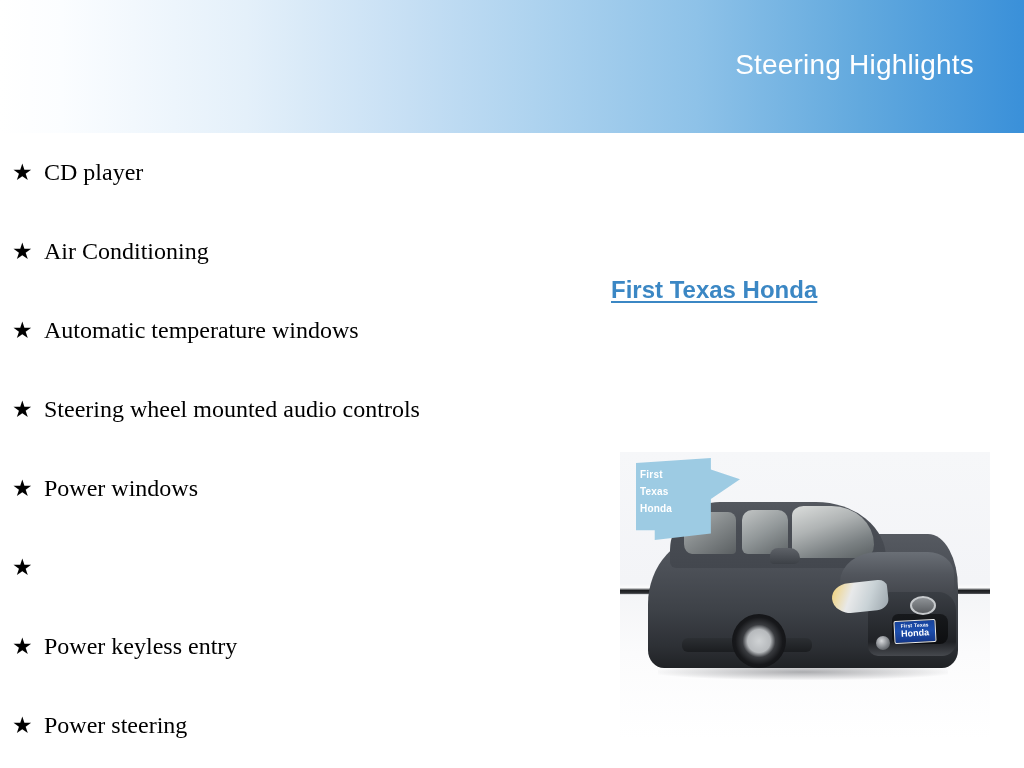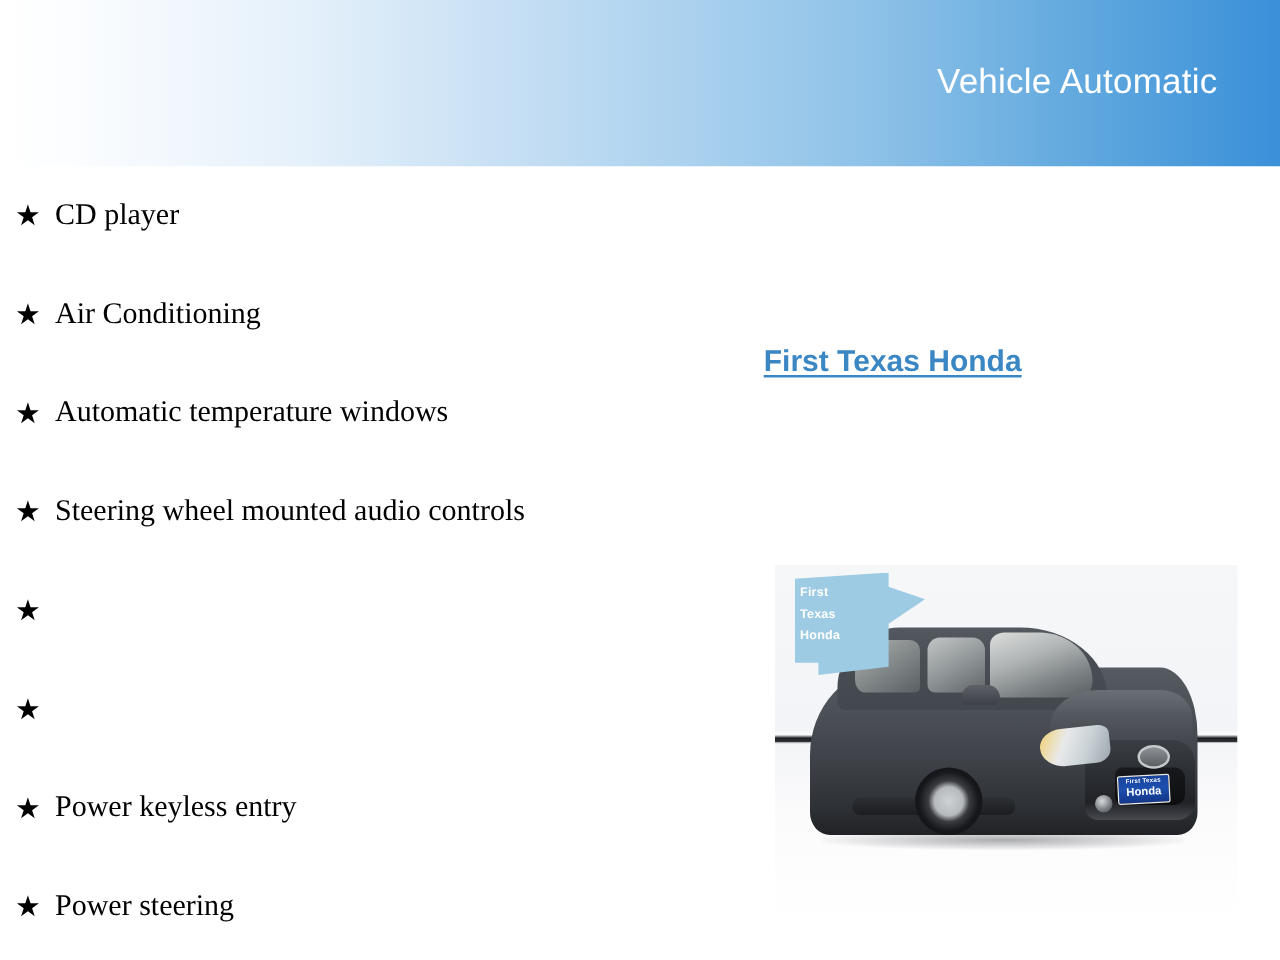--- a/index.html
+++ b/index.html
@@ -342,21 +342,21 @@
     color: #ffffff;
     font-size: 9px;
     font-weight: bold;
     line-height: 10px;
   }
 </style>
 </head>
 <body>
 
 <div id="header-banner">
-  <div id="header-title">Vehicle Automatic</div>
+  <div id="header-title">Steering Highlights</div>
 </div>
 
 <ul id="highlights-list">
   <li class="highlight-item" style="top:23px;">
     <span class="bullet-star">★</span>
     <span class="highlight-label">CD player</span>
   </li>
   <li class="highlight-item" style="top:102px;">
     <span class="bullet-star">★</span>
     <span class="highlight-label">Air Conditioning</span>
@@ -364,20 +364,21 @@
   <li class="highlight-item" style="top:181px;">
     <span class="bullet-star">★</span>
     <span class="highlight-label">Automatic temperature windows</span>
   </li>
   <li class="highlight-item" style="top:260px;">
     <span class="bullet-star">★</span>
     <span class="highlight-label">Steering wheel mounted audio controls</span>
   </li>
   <li class="highlight-item" style="top:339px;">
     <span class="bullet-star">★</span>
+    <span class="highlight-label">Power windows</span>
   </li>
   <li class="highlight-item" style="top:418px;">
     <span class="bullet-star">★</span>
   </li>
   <li class="highlight-item" style="top:497px;">
     <span class="bullet-star">★</span>
     <span class="highlight-label">Power keyless entry</span>
   </li>
   <li class="highlight-item" style="top:576px;">
     <span class="bullet-star">★</span>

